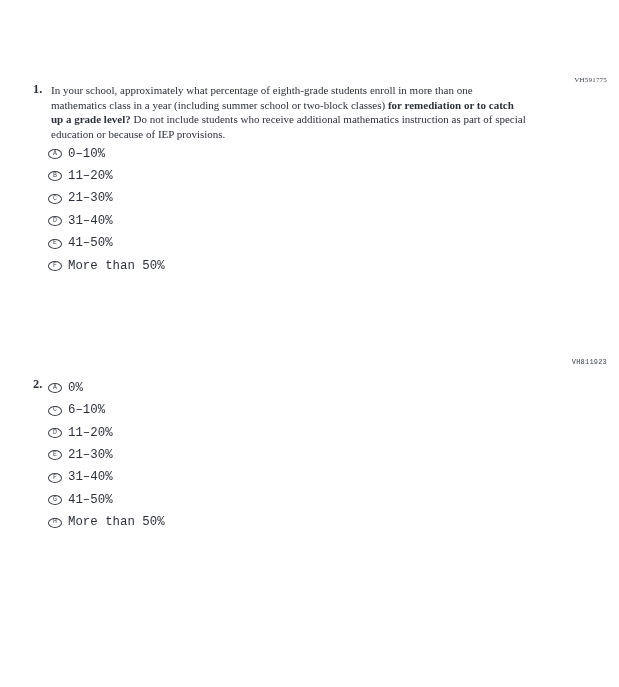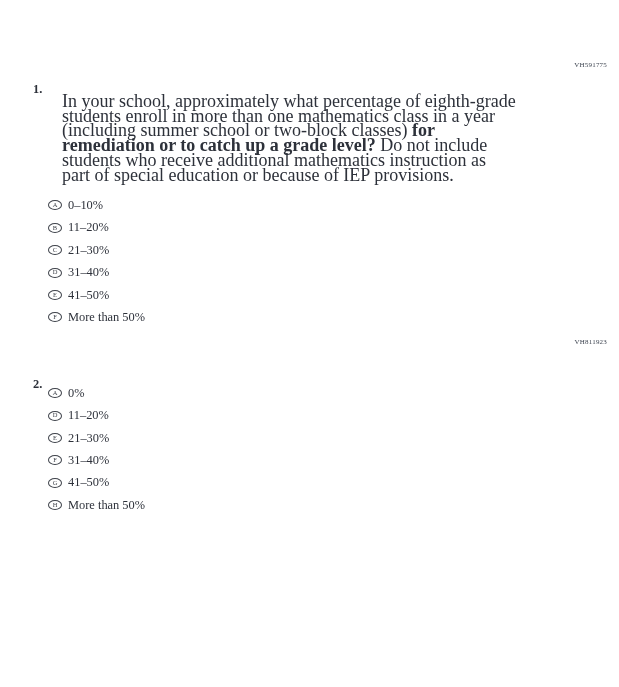--- a/index.html
+++ b/index.html
@@ -16,50 +16,50 @@
     color: #2d313a;
     overflow: hidden;
   }
   .vcode {
     position: absolute;
     right: 12px;
     font-size: 7px;
     letter-spacing: 0.2px;
     color: #3d4450;
   }
-  .vcode.code-1 { top: 61px; }
-  .vcode.code-2 { top: 338px; }
+  .vcode.code-1 { top: 76px; }
+  .vcode.code-2 { top: 358px; font-family: Liberation Mono, monospace; }
 
   .question {
     position: absolute;
     left: 33px;
     display: flex;
     align-items: flex-start;
   }
   .question.q1 { top: 82px; }
   .question.q2 { top: 377px; }
 
   .qnum {
     width: 17px;
     flex: 0 0 17px;
     font-weight: bold;
     font-size: 12.4px;
     line-height: 14.7px;
   }
   .qbody { width: 478px; }
   .qtext {
-    margin: 12px;
-    font-size: 18px;
+    margin: 1px;
+    font-size: 11px;
     line-height: 14.7px;
   }
   .qtext b { font-weight: bold; }
 
   .options {
-    margin-top: 5px;
     margin-left: -2px;
+    font-family: Liberation Mono, monospace;
   }
   .option {
     display: flex;
     align-items: center;
     height: 22.4px;
   }
   .bubble {
     display: inline-flex;
     justify-content: center;
     align-items: center;
@@ -140,20 +140,26 @@
     <div class="qbody">
       <div class="options">
         <div class="option">
           <span class="bubble">
               <span class="letter">A</span>
             </span>
           <span class="olabel">0%</span>
         </div>
         <div class="option">
           <span class="bubble">
+              <span class="letter">C</span>
+            </span>
+          <span class="olabel">6–10%</span>
+        </div>
+        <div class="option">
+          <span class="bubble">
               <span class="letter">D</span>
             </span>
           <span class="olabel">11–20%</span>
         </div>
         <div class="option">
           <span class="bubble">
               <span class="letter">E</span>
             </span>
           <span class="olabel">21–30%</span>
         </div>

